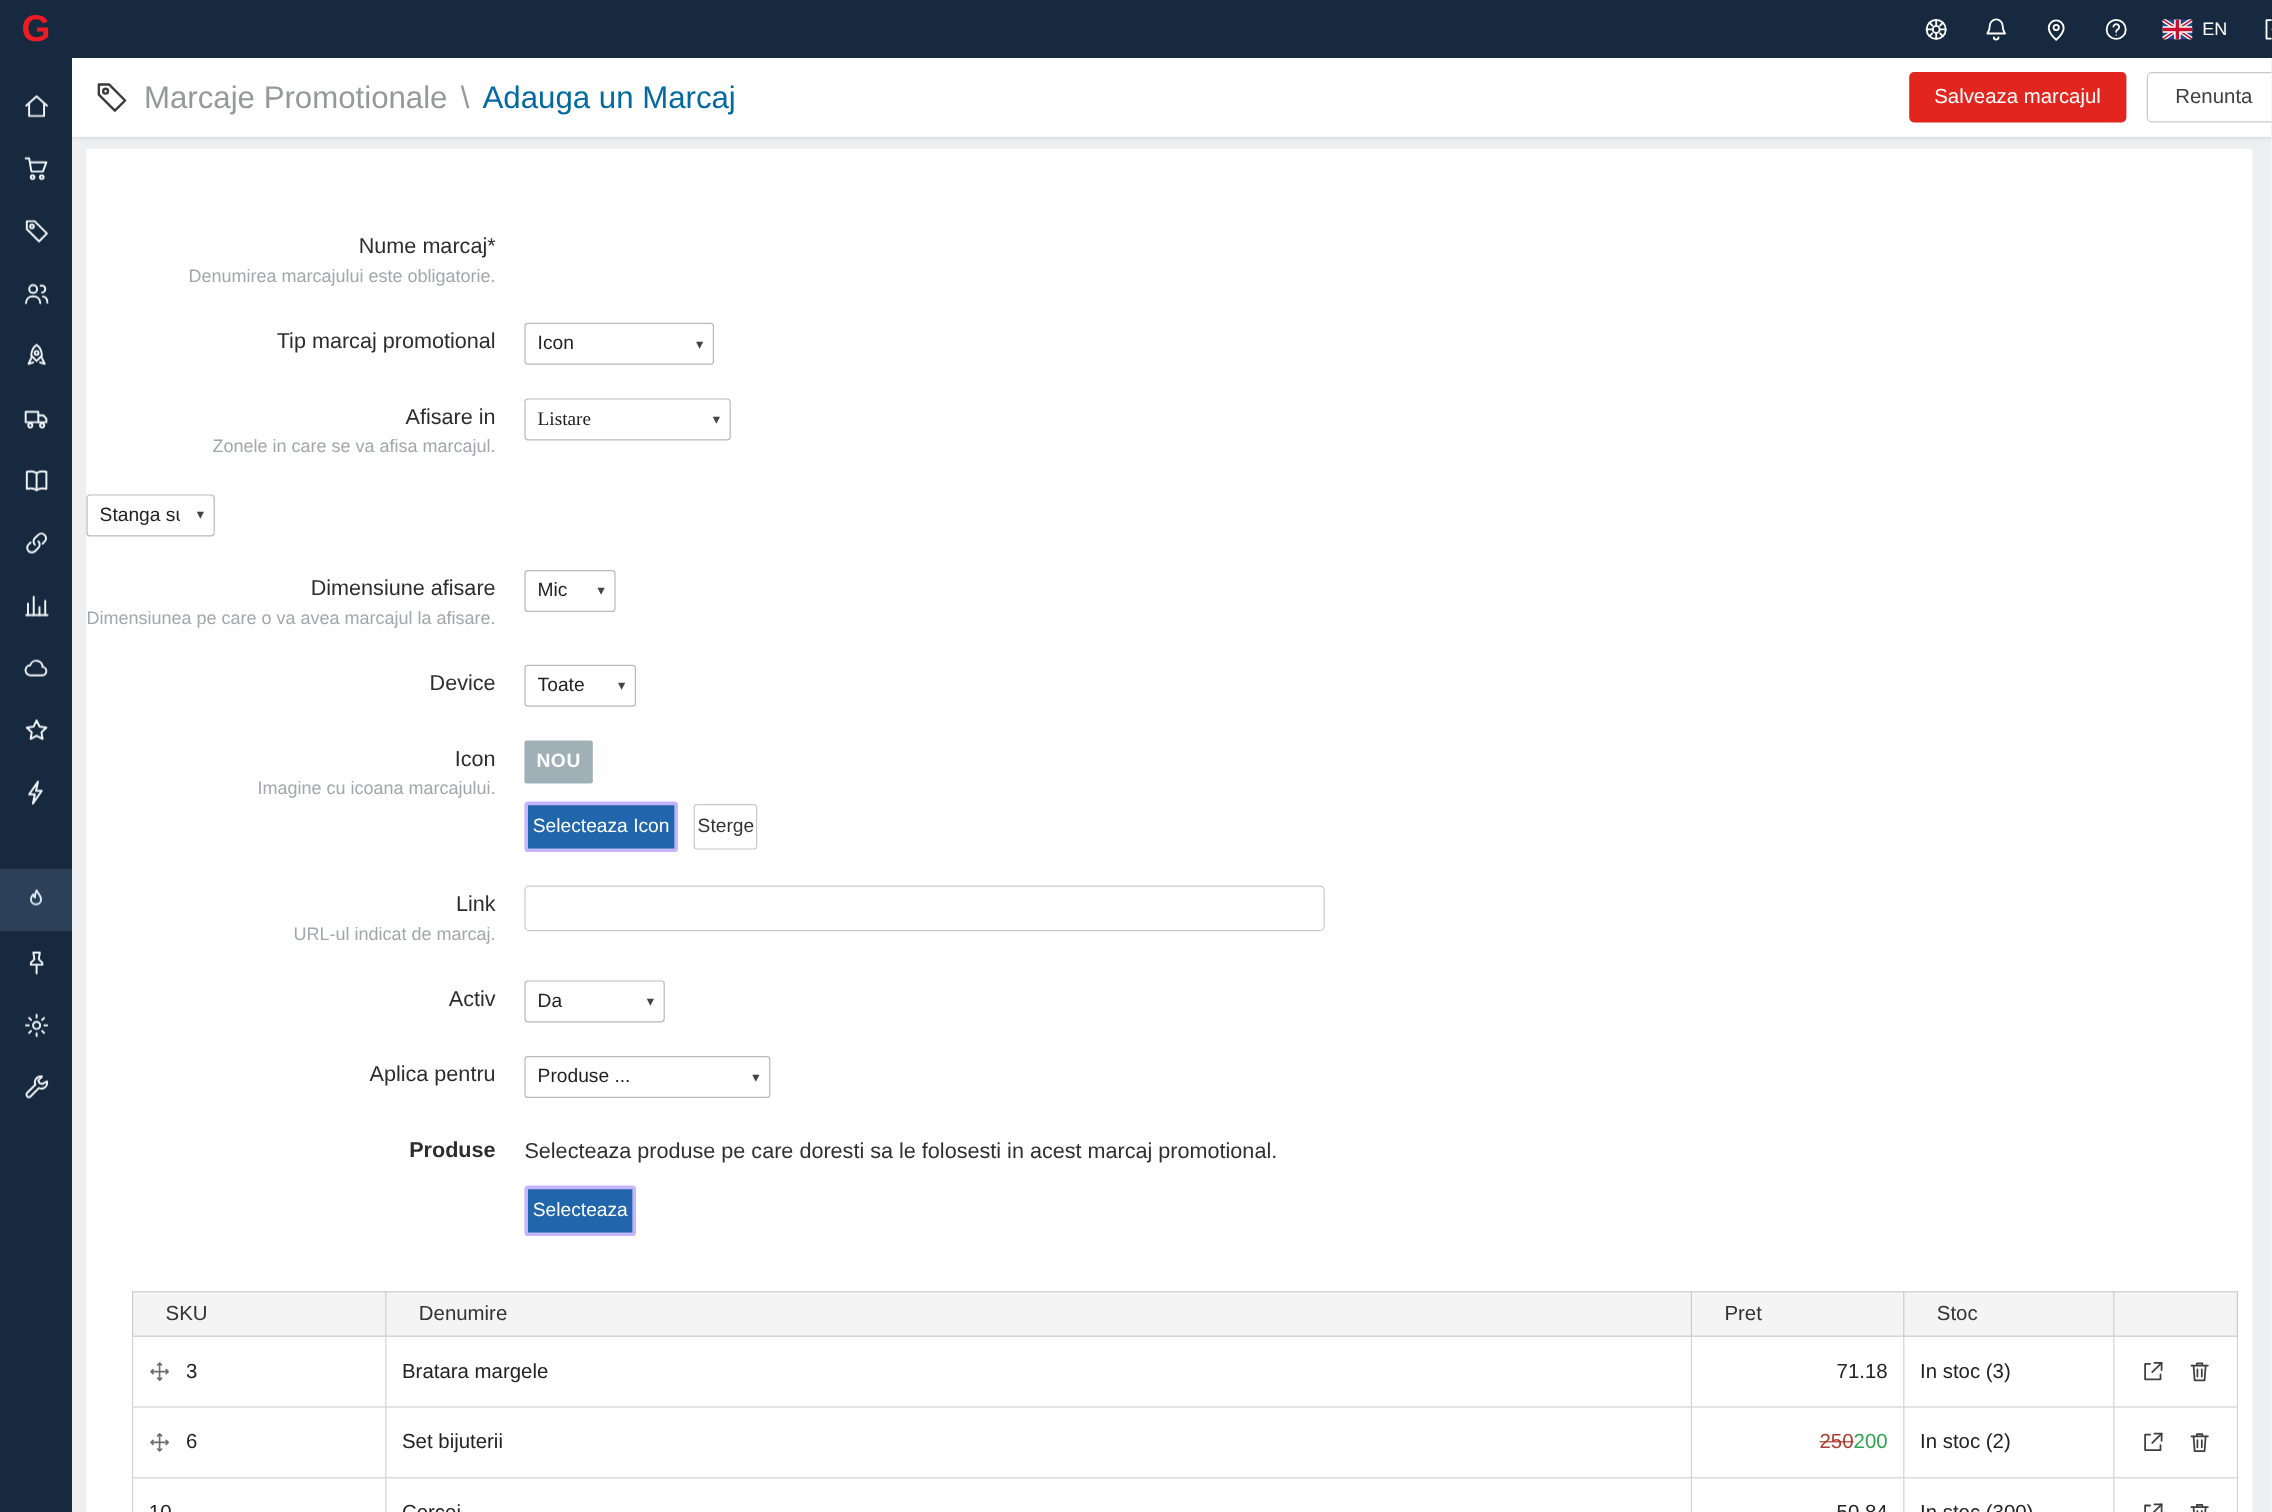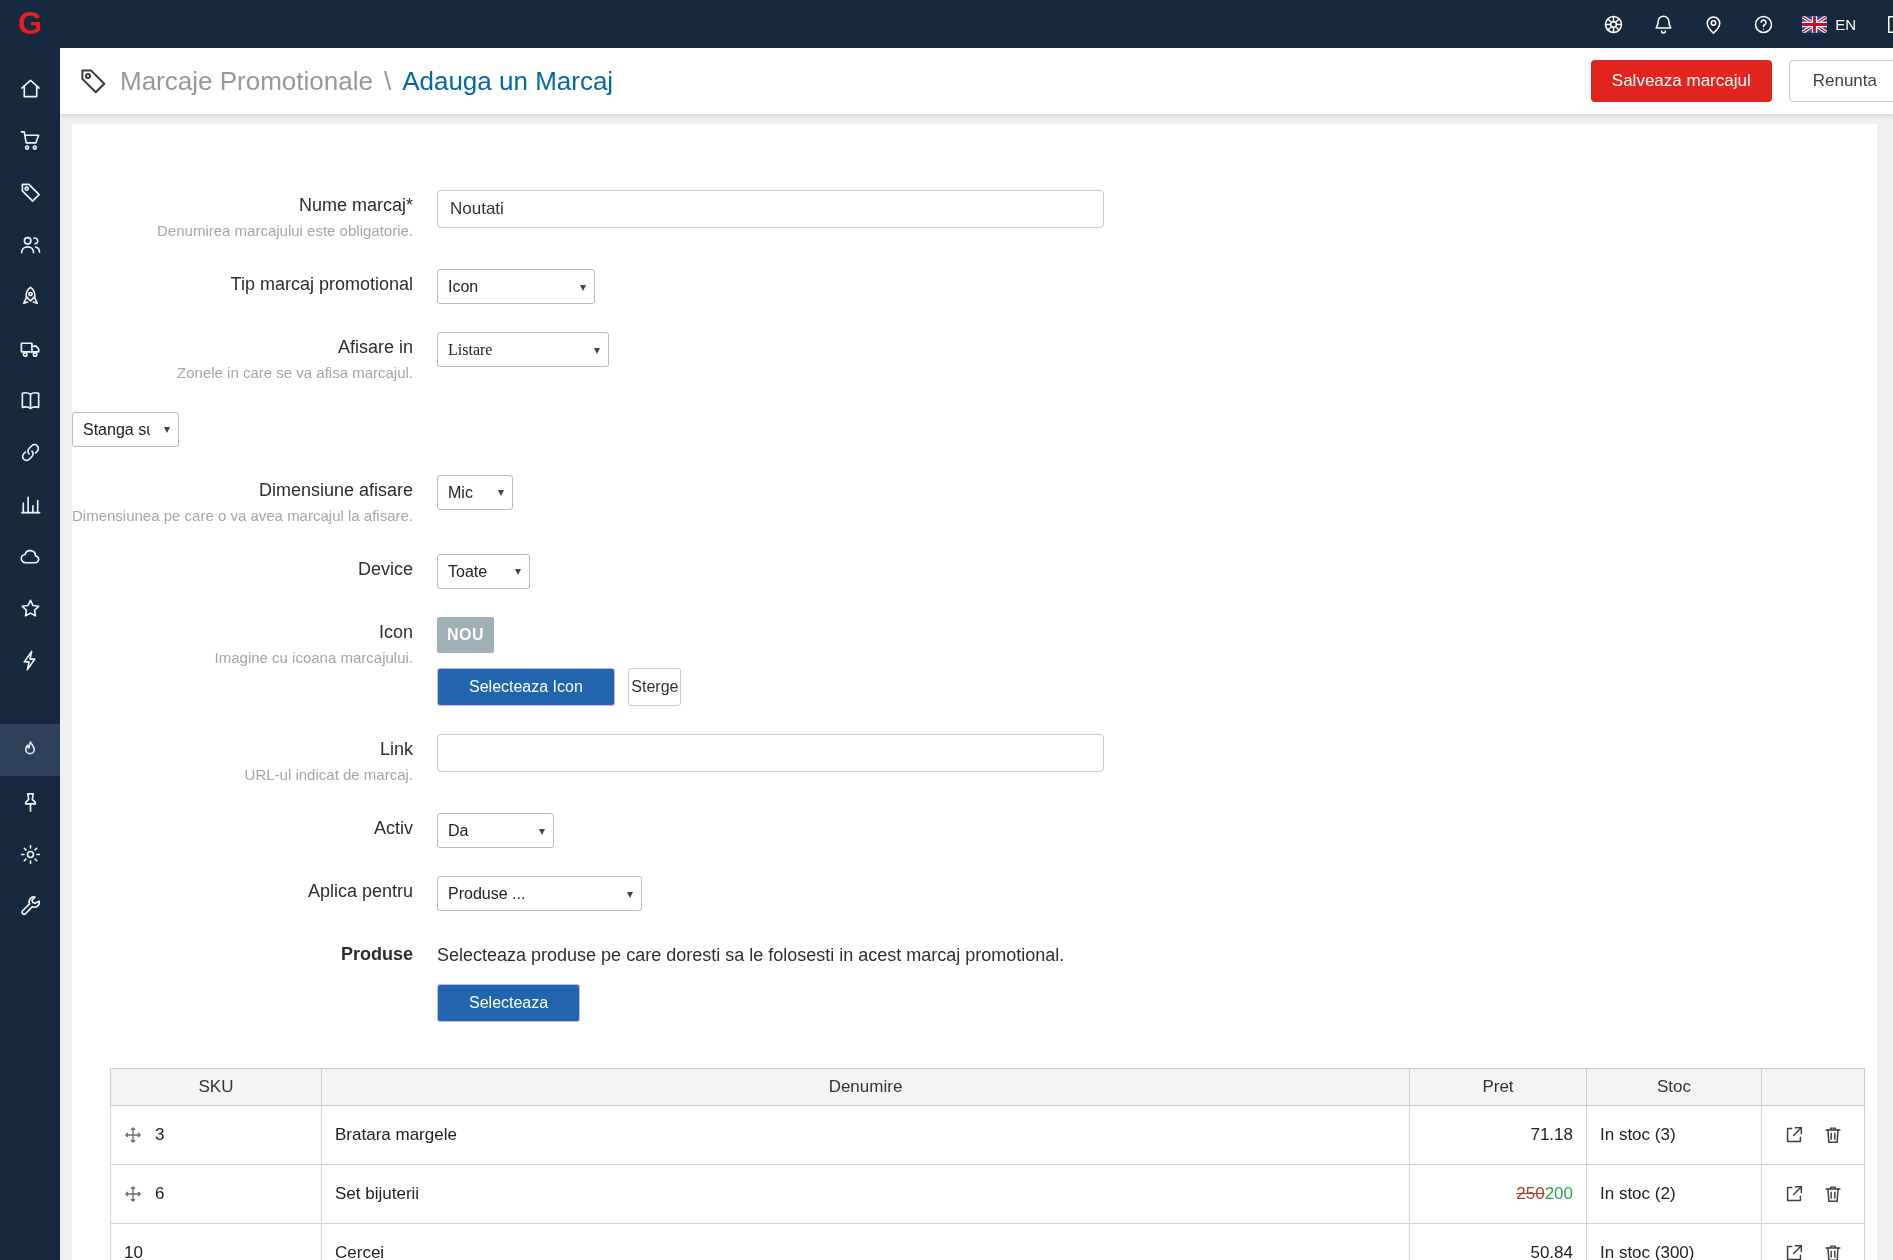--- a/index.html
+++ b/index.html
@@ -75,33 +75,33 @@
   }
   .w158 select { width: 158px; } .w150 select { width: 172px; font-family: Liberation Serif, serif; }
   .w107 select { width: 107px; } .w76 select { width: 76px; }
   .w93 select { width: 93px; }  .w117 select { width: 117px; }
   .w205 select { width: 205px; }
   .nou-badge {
     display: inline-block; background: #9fb1b6; color: #fff; font-weight: bold;
     font-size: 16px; padding: 9px 10px; letter-spacing: 0.5px; border-radius: 2px;
   }
   .icon-buttons { margin-top: 15px; }
-  .btn-blue { background: #2166ac; color: #fff; border: 1px solid #c4b5fd; border-radius: 3px; font-size: 16px; padding: 9px 31px; }
+  .btn-blue { background: #2166ac; color: #fff; border: 3px solid #c4b5fd; border-radius: 3px; font-size: 16px; padding: 9px 4px; }
   .btn-white { background: #fff; color: #333; border: 1px solid #c9c9c9; border-radius: 3px; font-size: 16px; padding: 9px 2px; margin-left: 9px; }
   .products-desc { font-size: 18px; color: #2f2f2f; padding-top: 6px; }
   .products-select-btn { margin-top: 18px; }
   
   table.products-table {
     border-collapse: collapse; margin: 46px 0 0 38px; table-layout: fixed;
     width: 1754px; font-size: 17px; background: #fff;
   }
   .products-table th, .products-table td { border: 1px solid #d4d4d4; }
   .products-table thead th {
-    background: #f4f4f4; font-weight: normal; color: #333; text-align: center;
-    padding: 8px 13px; border-color: #cccccc;
+    background: #f4f4f4; font-weight: normal; color: #333; text-align: left;
+    padding: 8px 27px; border-color: #cccccc;
   }
   .products-table td { padding: 0 13px; height: 59px; color: #222; }
   .c-sku  { width: 211px; }
   .c-name { width: 1088px; }
   .c-price{ width: 177px; text-align: right; }
   .c-stock{ width: 175px; }
   .c-act  { width: 103px; }
   .sku-wrap { display: flex; align-items: center; gap: 13px; }
   .handle { color: #6d6d6d; display: flex; cursor: grab; }
   .handle svg { width: 18px; height: 18px; }
@@ -284,23 +284,20 @@
   </div>
 
   <div class="content">
     <div class="card">
 
       <div class="form-row">
         <div class="f-label-col">
           <div class="f-label">Nume marcaj*</div>
           <div class="f-help">Denumirea marcajului este obligatorie.</div>
         </div>
-        <div class="f-control-col">
-          <input type="text" class="text-input" value="Noutati" style="">
-        </div>
       </div>
 
       <div class="form-row">
         <div class="f-label-col">
           <div class="f-label">Tip marcaj promotional</div>
         </div>
         <div class="f-control-col">
           <span class="sel w158">
             <select><option>Icon</option></select>
             <span class="sel-caret">▾</span>

